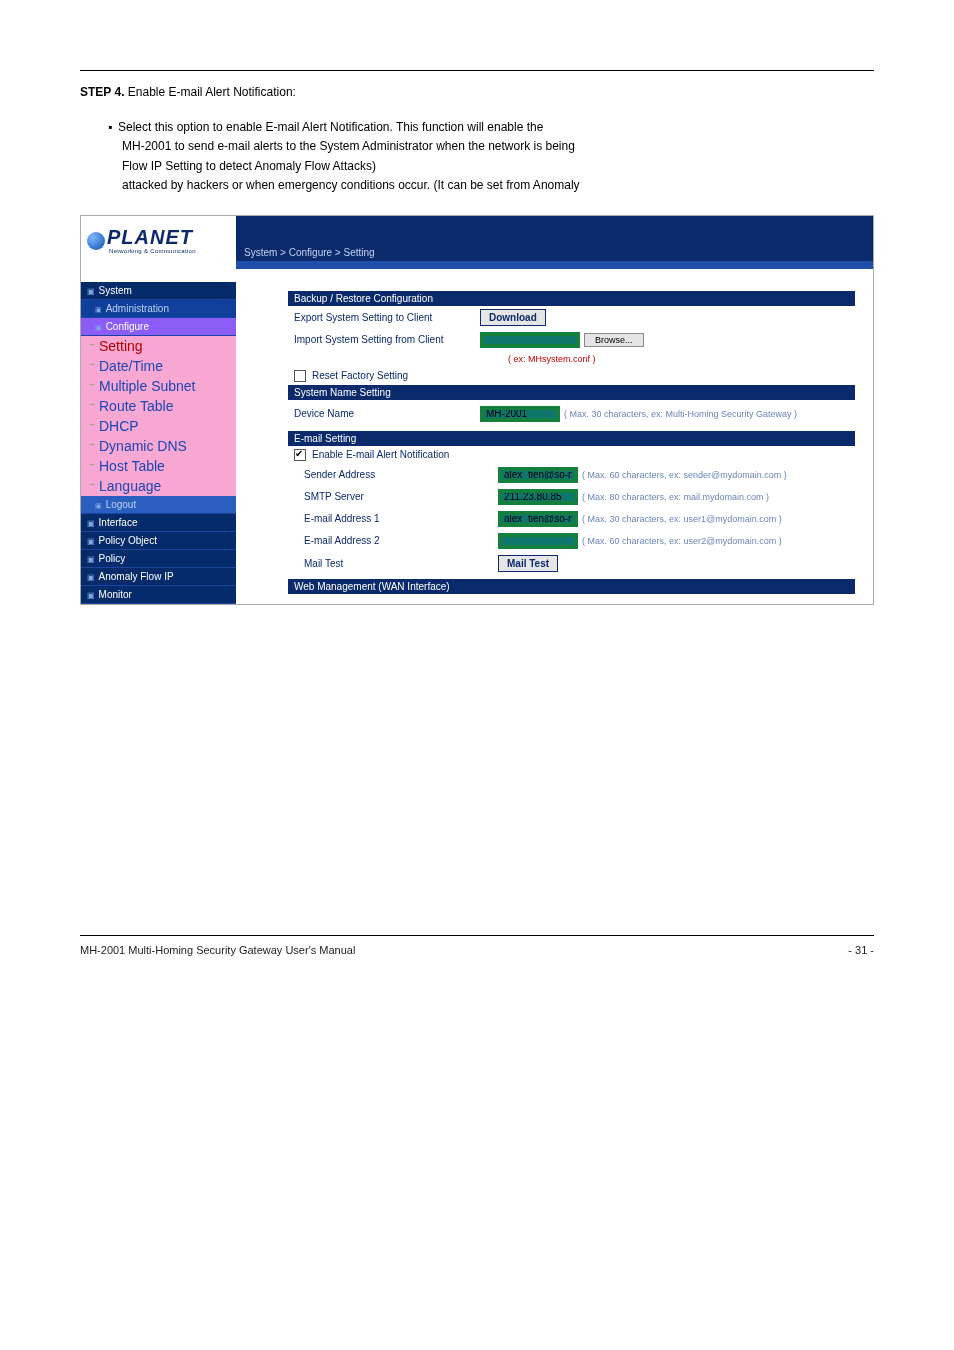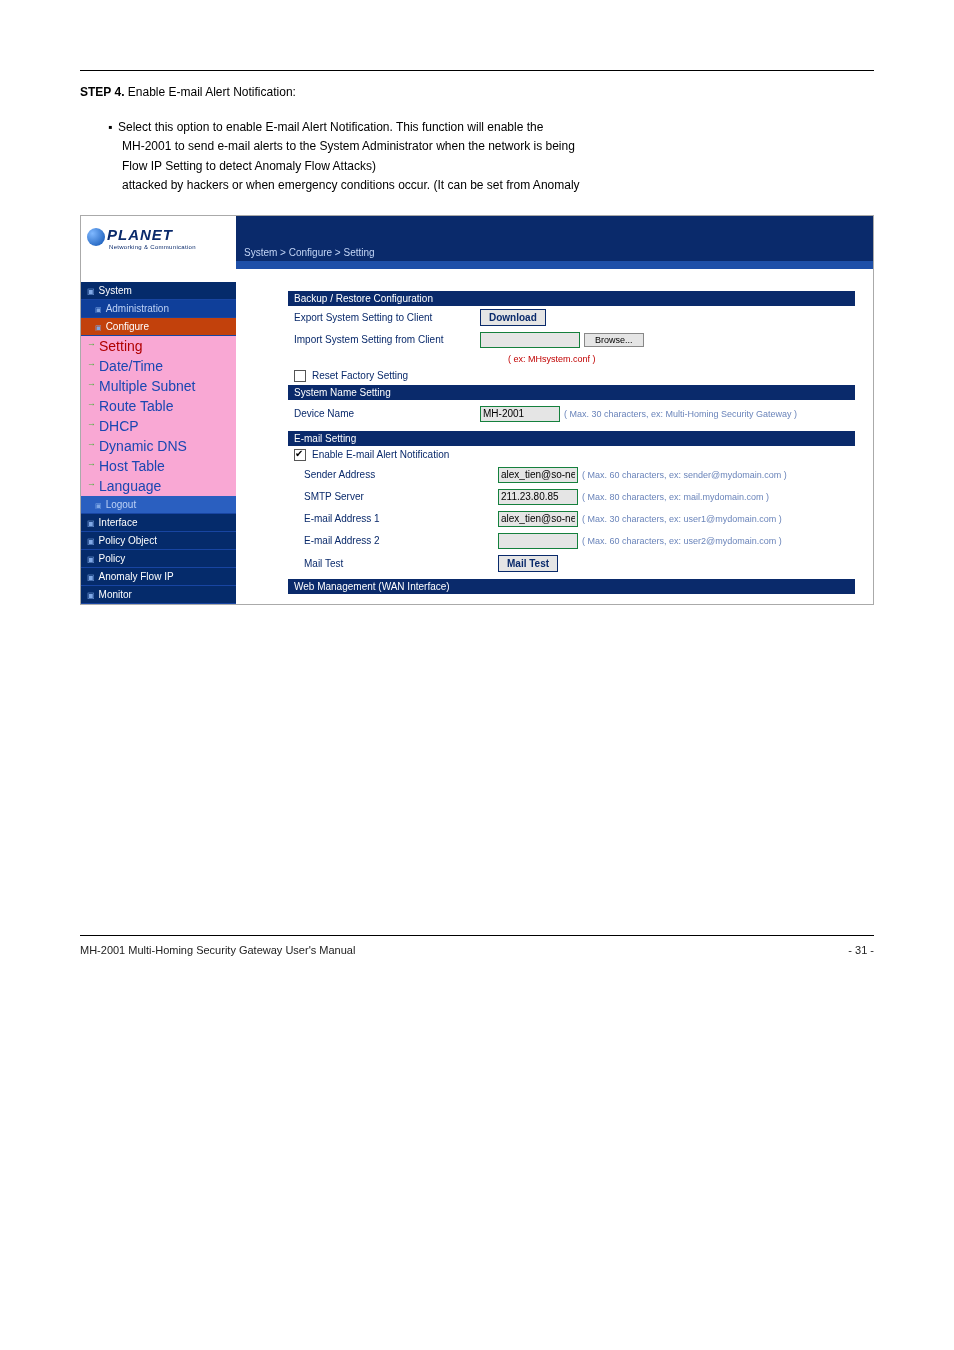--- a/index.html
+++ b/index.html
@@ -7,47 +7,47 @@
   .page { padding: 70px 80px 40px 80px; }
   .hr { border-top: 1px solid #000; margin-bottom: 12px; }
   .intro { margin-bottom: 16px; line-height: 1.6; }
   .step strong { font-weight: bold; }
   .instr { margin-bottom: 20px; line-height: 1.6; }
   .figure-wrap { margin: 0 0 18px 0; position: relative; background: #fff; }
   .figure { display: flex; border: 1px solid #aaa; overflow: hidden; height: 390px; }
 
   .sidebar { width: 155px; background: #fff; display: flex; flex-direction: column; }
   .logo-row { padding: 10px 6px 12px 6px; }
-  .logo-text { font-weight: bold; font-size: 15px; color: #0a2a6b; font-style: italic; letter-spacing: 1px; }
+  .logo-text { font-weight: bold; font-size: 20px; color: #0a2a6b; font-style: italic; letter-spacing: 1px; }
   .logo-ball { display:inline-block; width:18px; height:18px; border-radius:50%; background: radial-gradient(circle at 30% 30%, #7fb8ff, #0a4fb0); vertical-align: middle; margin-right:2px;}
   .logo-sub { font-size: 6px; color: #0a2a6b; letter-spacing: 0.3px; margin-left: 22px; margin-top:-2px;}
 
   .nav-group-hd { background: #052b6b; color: #fff; font-size: 10px; padding: 3px 6px; border-bottom: 1px solid #1845a2; cursor: pointer; }
   .nav-group-hd::before { content:"▣"; font-size:8px; margin-right:4px; color:#7fa8e6;}
   .nav-sub { background: #0f3f9a; color: #bcd1f5; font-size: 10px; padding: 3px 6px 3px 14px; border-bottom: 1px solid #1845a2; cursor:pointer;}
-  .nav-sub.sel { background: #c2410c; color:#fff;}
+  .nav-sub.sel { background: #8b5cf6; color:#fff;}
   .nav-sub::before { content:"▣"; font-size:7px; margin-right:4px; color:#7fa8e6;}
   .nav-leaf { background: #f9a8d4; color: #1a47b2; font-size: 14px; padding: 2px 4px 2px 18px; cursor: pointer; position: relative; }
   .nav-leaf::before { content:"→"; position:absolute; left:6px; top:2px; font-size:9px; color:#4fb340;}
   .nav-leaf.active { color: #b00000; }
 
   .content { flex: 1; background: #fff; display: flex; flex-direction: column; }
   .bluebar { background: #0a2a6b; height: 30px; }
   .bluebar.thin { height: 10px; }
   .breadcrumb { background: #0a2a6b; color: #c2d4f5; font-size: 10px; padding: 1px 8px 3px 8px; }
 
   .panel { margin: 0 18px 0 52px; font-size: 10px; color: #0a2a6b; }
   .section-hd { background: #0a2a6b; color: #fff; font-size: 10px; padding: 2px 6px; margin-top: 0; }
   .row { display: flex; align-items: center; padding: 3px 6px; }
   .row .lbl { width: 186px; color: #0a2a6b; }
   .checkbox { width:12px; height:12px; border:1px solid #555; display:inline-block; vertical-align:middle; margin-right:6px; background:#fff; position:relative;}
   .checkbox.checked::after { content:"✔"; position:absolute; left:0; top:-2px; font-size:10px; color:#000;}
   .btn { background: #e5e5e5; border: 1px solid #0a2a6b; padding: 2px 8px; font-size: 10px; color: #0a2a6b; cursor: pointer; font-weight: bold; }
   .btn.small { font-size: 9px; padding: 1px 10px; font-weight: normal; color:#000; border:1px solid #888;}
-  .input { border: 1px solid #15803d; background: #e5e5e5; height: 16px; width: 80px; font-size: 10px; padding: 0 2px; }
+  .input { border: 4px solid #15803d; background: #0f766e; height: 16px; width: 80px; font-size: 10px; padding: 0 2px; }
   .hint { color: #6a84ba; font-size: 9px; margin-left: 4px; }
   .hint.red { color: #c00000; }
   .indent { padding-left: 16px; }
 
   .footer-hr { border-top: 1px solid #000; margin-top: 330px; margin-bottom: 8px; }
   .footer { display:flex; justify-content: space-between; font-size: 11px; color:#222;}
 </style>
 </head>
 <body>
 

